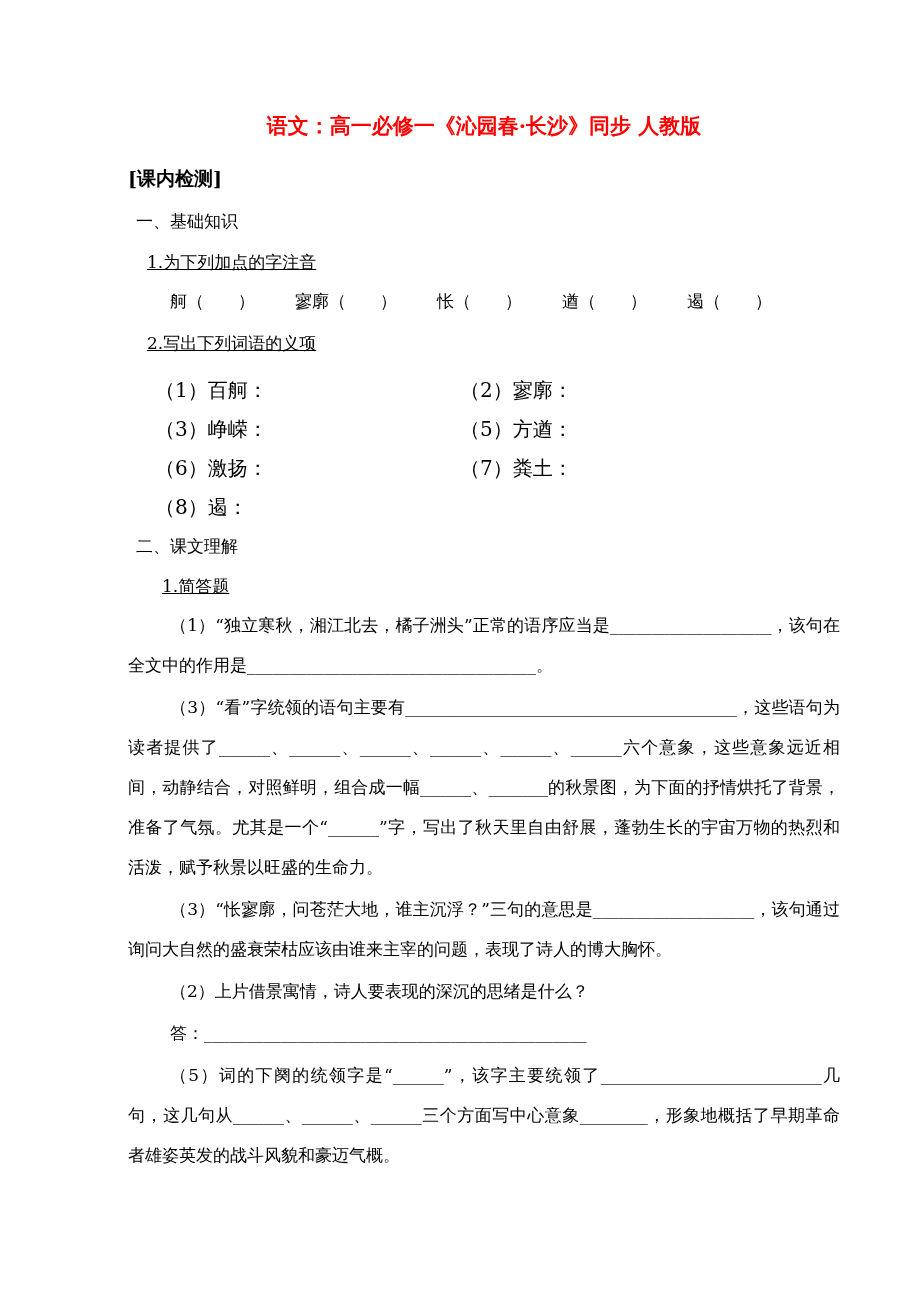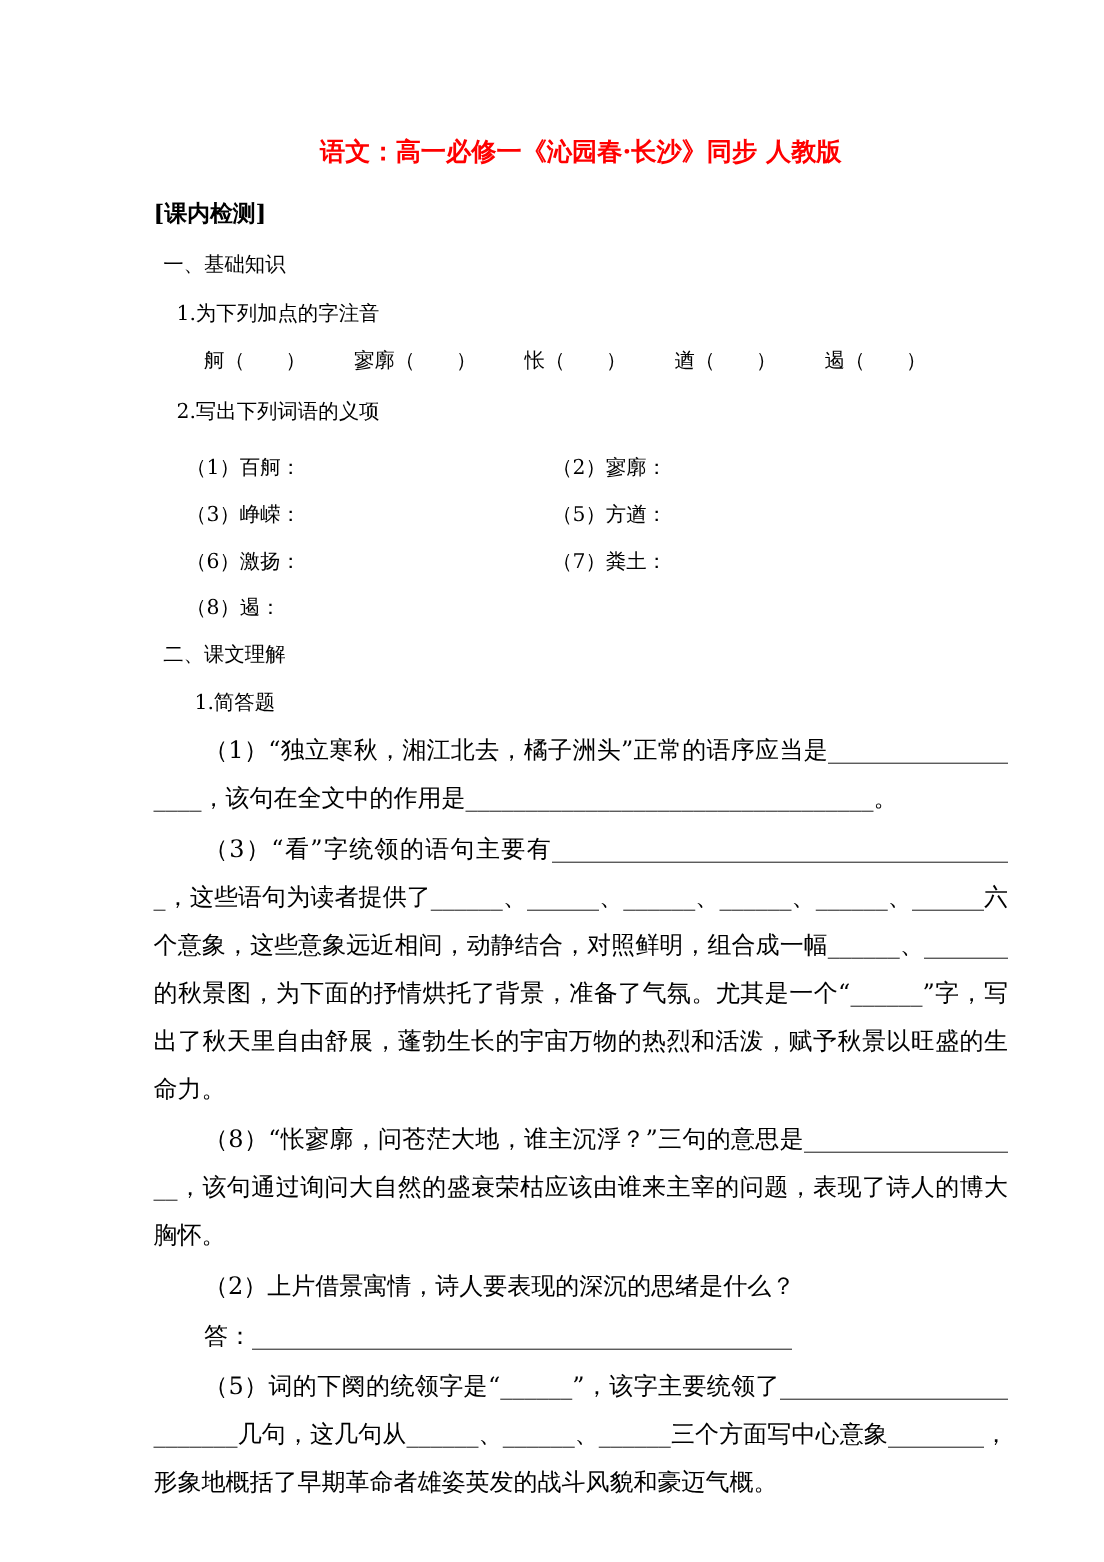--- a/index.html
+++ b/index.html
@@ -34,40 +34,41 @@
   .h1 {
     font-size: 17px;
     line-height: 22px;
     margin: 0 0 19px 8px;
   }
   .h1.part2 { margin-top: 6px; margin-bottom: 18px; }
   .sub {
     font-size: 17px;
     line-height: 22px;
     margin: 0 0 17px 19px;
+    text-decoration: underline;
   }
   .sub.short-answer { margin-left: 34px; margin-bottom: 8px; }
   .pinyin-row {
     display: flex;
     gap: 40px;
     font-size: 17px;
     line-height: 22px;
     margin: 0 0 20px 42px;
     white-space: nowrap;
   }
   .terms {
     display: grid;
     grid-template-columns: 332px auto;
-    font-size: 17px;
+    font-size: 20px;
     line-height: 39px;
     margin: 0 0 8px 0;
   }
   .terms span:nth-child(odd) { padding-left: 27px; }
   .para {
-    font-size: 20px;
+    font-size: 17px;
     line-height: 40px;
     margin: 0 0 2px 0;
     text-indent: 42px;
     text-align: justify;
     word-break: break-all;
   }
 </style>
 </head>
 <body>
 
@@ -100,18 +101,18 @@
     <span>（7）粪土：</span>
     <span>（8）遏：</span>
   </div>
 
   <div class="h1 part2">二、课文理解</div>
 
   <div class="sub short-answer">1.简答题</div>
 
   <p class="para">（1）“独立寒秋，湘江北去，橘子洲头”正常的语序应当是___________________，该句在全文中的作用是__________________________________。</p>
   <p class="para">（3）“看”字统领的语句主要有_______________________________________，这些语句为读者提供了______、______、______、______、______、______六个意象，这些意象远近相间，动静结合，对照鲜明，组合成一幅______、_______的秋景图，为下面的抒情烘托了背景，准备了气氛。尤其是一个“______”字，写出了秋天里自由舒展，蓬勃生长的宇宙万物的热烈和活泼，赋予秋景以旺盛的生命力。</p>
-  <p class="para">（8）“怅寥廓，问苍茫大地，谁主沉浮？”三句的意思是___________________，该句通过询问大自然的盛衰荣枯应该由谁来主宰的问题，表现了诗人的博大胸怀。</p>
+  <p class="para">（3）“怅寥廓，问苍茫大地，谁主沉浮？”三句的意思是___________________，该句通过询问大自然的盛衰荣枯应该由谁来主宰的问题，表现了诗人的博大胸怀。</p>
   <p class="para">（2）上片借景寓情，诗人要表现的深沉的思绪是什么？</p>
   <p class="para">答：_____________________________________________</p>
   <p class="para">（5）词的下阕的统领字是“______”，该字主要统领了__________________________几句，这几句从______、______、______三个方面写中心意象________，形象地概括了早期革命者雄姿英发的战斗风貌和豪迈气概。</p>
 
 </div>
 
 </body></html>

